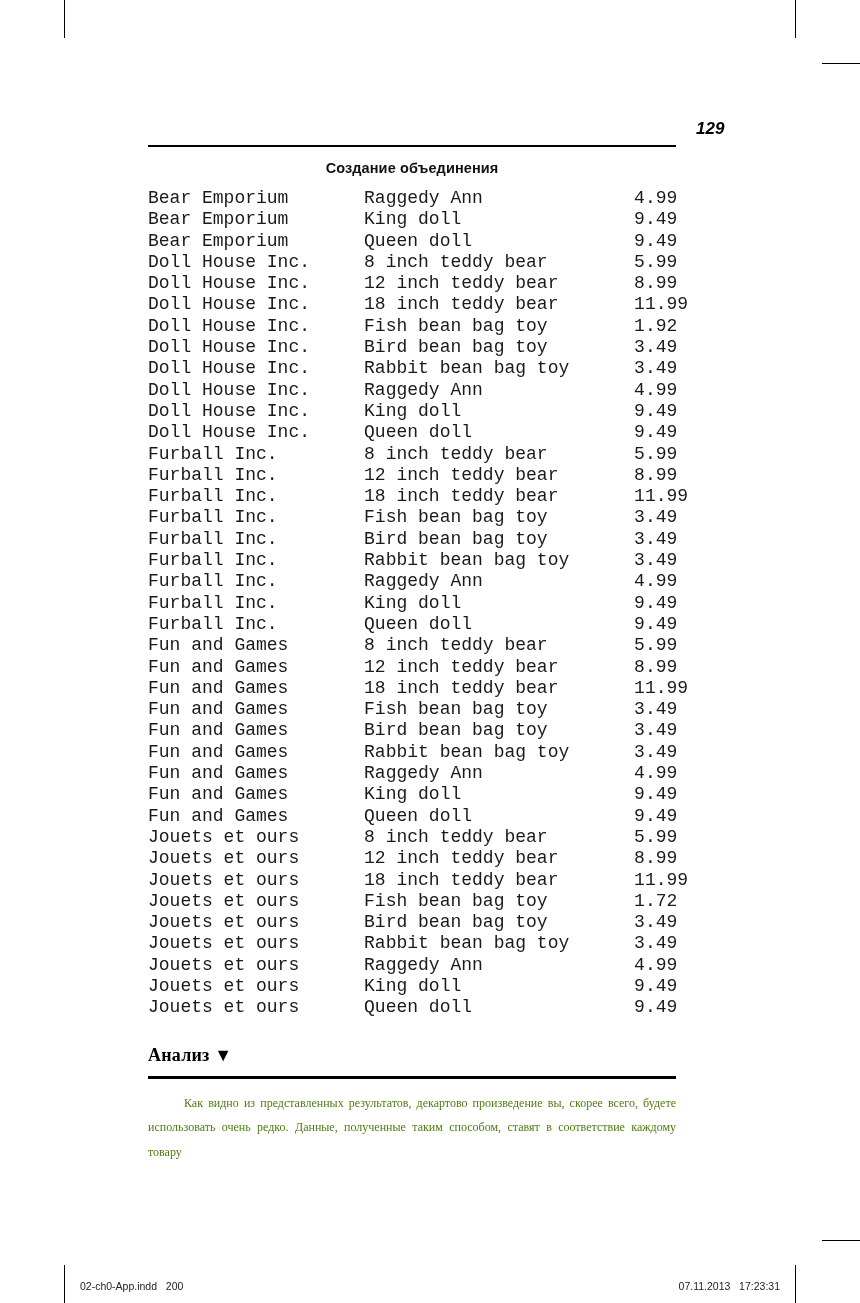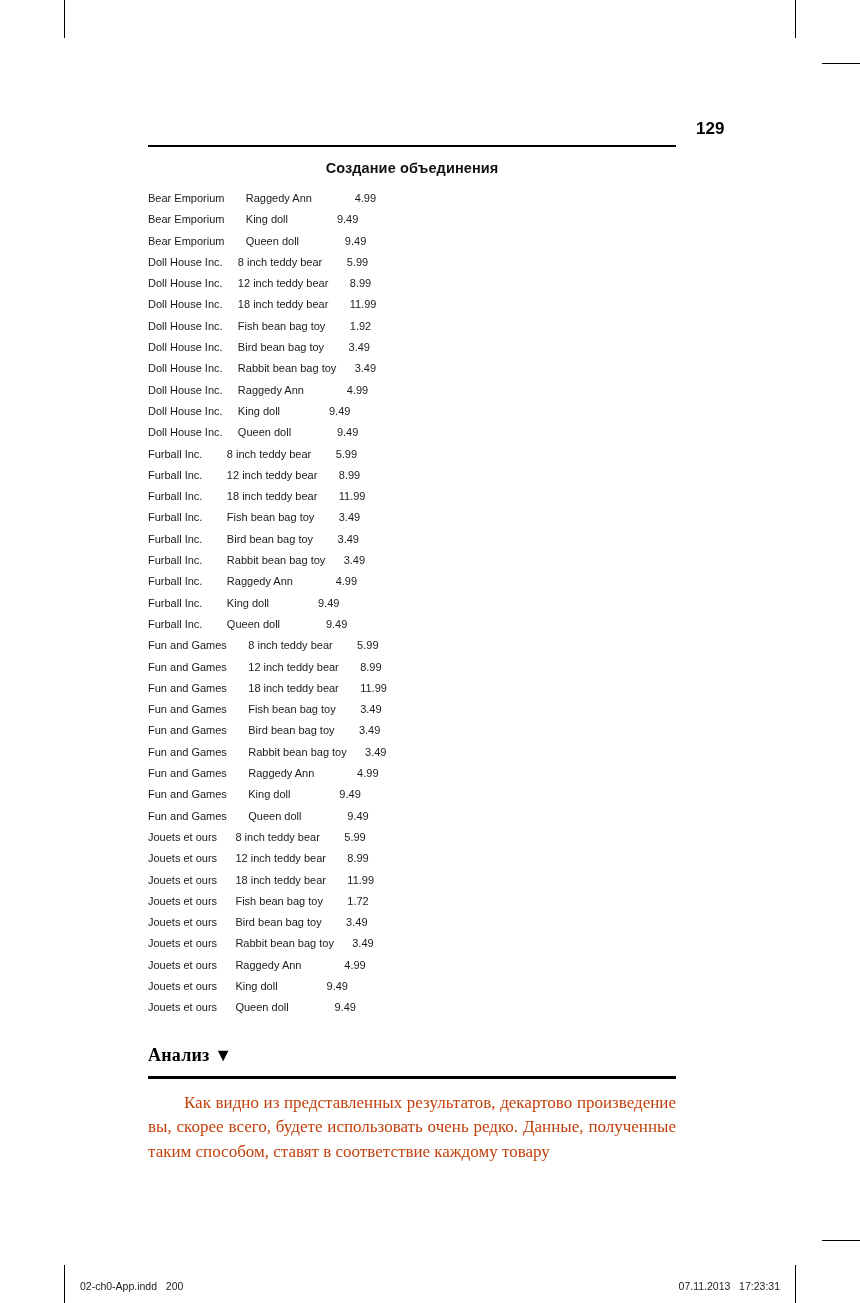--- a/index.html
+++ b/index.html
@@ -55,35 +55,36 @@
     margin-top: 40px;
   }
   .runhead-folio {
     position: absolute;
     left: 548px;
     top: -1px;
     font-family: "Liberation Sans", sans-serif;
     font-weight: bold;
     font-size: 17px;
     color: #000;
+    font-style: italic;
   }
   .runhead-rule {
     position: absolute;
     left: 0;
     top: 25px;
     width: 528px;
     height: 2px;
     background: #000;
   }
 
   
   .listing {
     margin-top: 34px;
-    font-family: Liberation Sans, sans-serif;
-    font-size: 11px;
+    font-family: Liberation Mono, monospace;
+    font-size: 18px;
     line-height: 21.3px;
     color: #1a1a1a;
     white-space: pre;
   }
   .listing .row {
     display: block;
     white-space: pre;
   }
 
   
@@ -105,25 +106,25 @@
     right: 0;
     bottom: 0px;
     height: 2.5px;
     background: #000;
   }
 
   
   .bodytext {
     margin-top: 12px;
     font-family: "Liberation Serif", serif;
-    font-size: 17px;
+    font-size: 12px;
     line-height: 24.6px;
     text-align: justify;
     text-indent: 36px;
-    color: #c2410c;
+    color: #4d7c0f;
     hyphens: manual;
   }
 
   
   .footer {
     position: absolute;
     left: 80px;
     top: 1280px;
     width: 700px;
     font-family: "Liberation Sans", sans-serif;

